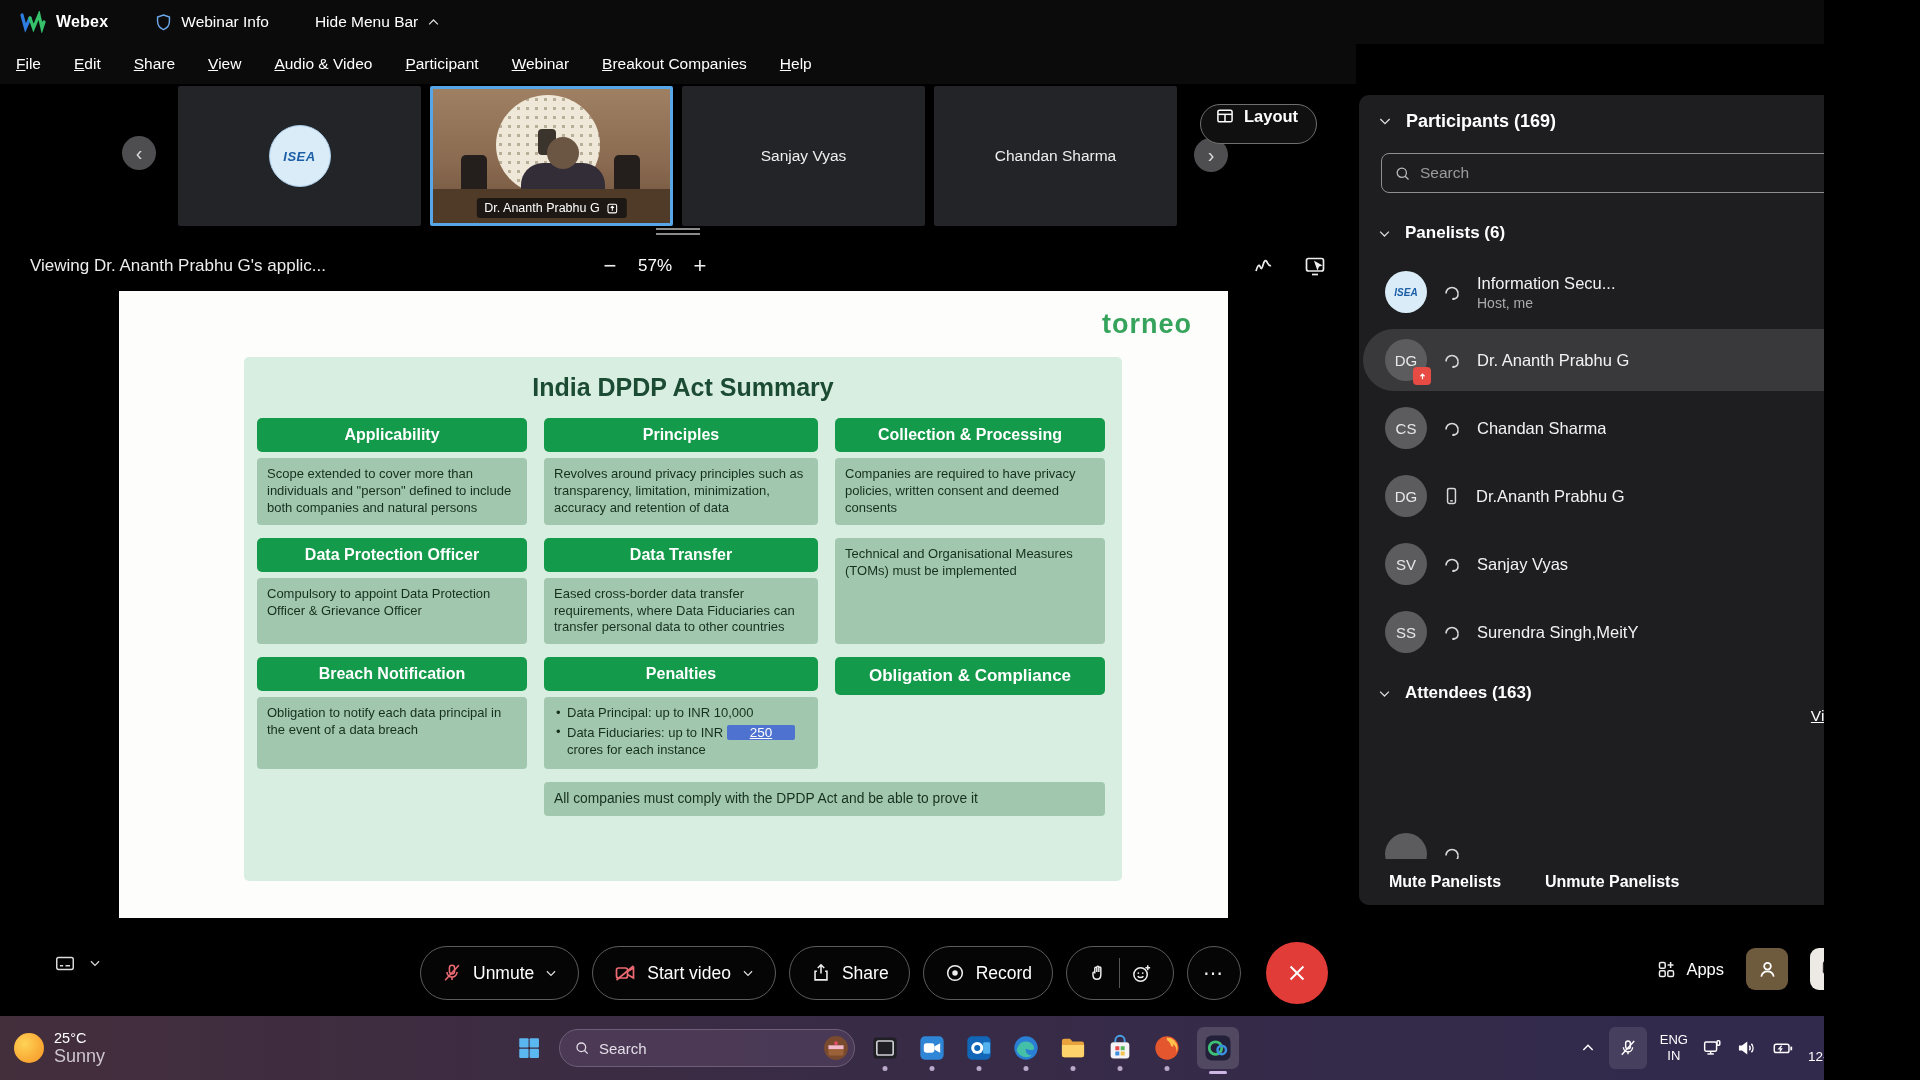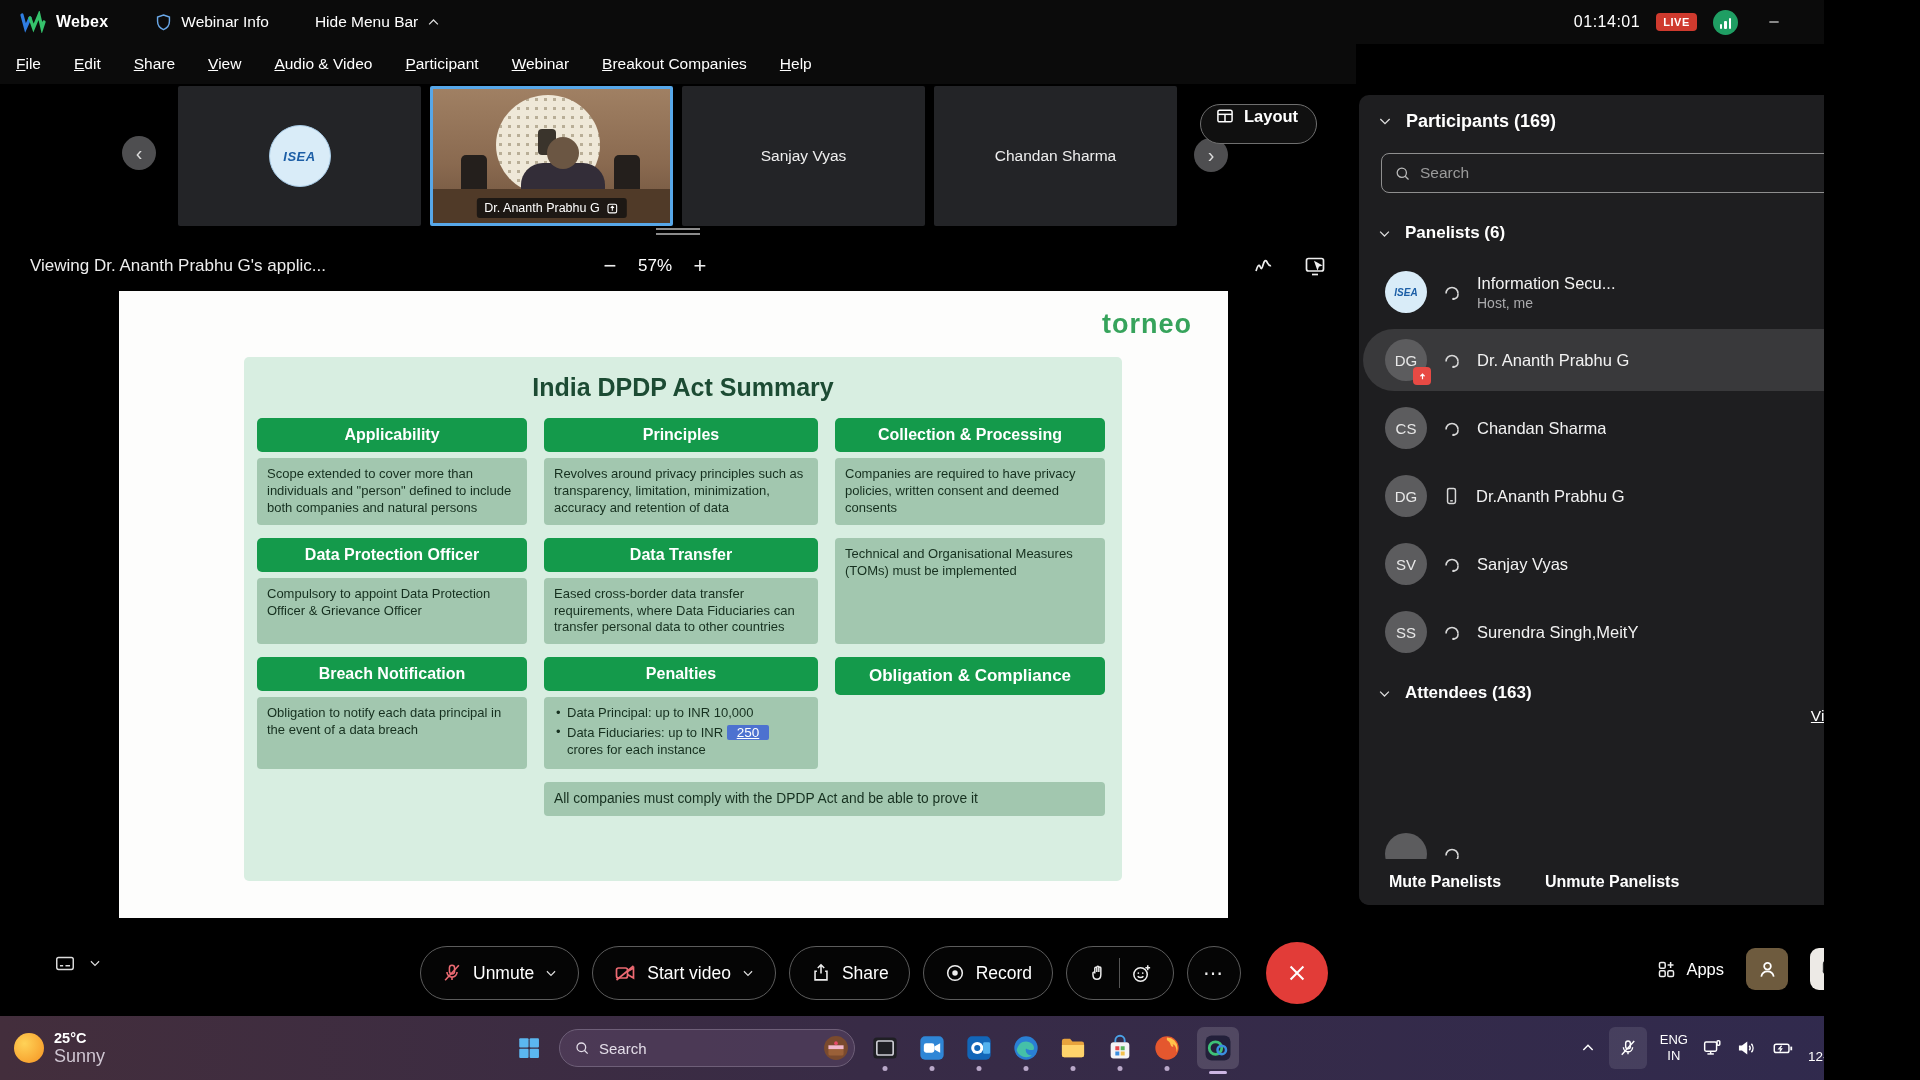--- a/index.html
+++ b/index.html
@@ -82,21 +82,21 @@
   .cards { position:absolute; left:13px; top:61px; display:grid;
     grid-template-columns:270px 274px 270px; column-gap:17px; row-gap:13px; }
   .card { display:flex; flex-direction:column; gap:6px; }
   .chead { height:34px; background:#149a4b; border-radius:5px; color:#fff; font-size:16px; font-weight:bold;
     display:flex; align-items:center; justify-content:center; }
   .cbody { flex:1; background:#a2c7af; border-radius:4px; padding:8px 10px; font-size:13px; line-height:1.3;
     color:#16301f; }
   .cbody ul { list-style:none; }
   .cbody li { position:relative; padding-left:13px; margin-bottom:2px; }
   .cbody li::before { content:"•"; position:absolute; left:2px; }
-  .hl { background:#4d72d0; color:#fff; padding:0 10px; border-radius:2px; font-size:13.5px;text-decoration:underline; }
+  .hl { background:#4d72d0; color:#fff; padding:0 23px; border-radius:2px; font-size:13.5px;text-decoration:underline; }
   .chead.solo { height:38px; font-size:17px; align-self:stretch; }
   .cbody.wide { grid-column:2 / 4; display:flex; align-items:center; font-size:13.8px; }
 
   
   .panel { position:absolute; left:1359px; top:95px; width:561px; height:810px; background:#1e1e20;
     border-radius:10px; overflow:hidden; }
   .p-head { display:flex; align-items:center; height:52px; padding:0 20px 0 18px; gap:13px; }
   .p-title { font-size:18px; font-weight:600; }
   .p-head .sp { margin-left:auto; display:flex; gap:24px; }
   .p-search-row { display:flex; align-items:center; padding:6px 18px 10px 22px; gap:14px; }
@@ -148,21 +148,21 @@
   .sqbtn { width:42px; height:42px; border-radius:9px; display:flex; align-items:center; justify-content:center; }
   .sq-people { background:#6e5b3e; }
   .sq-chat { background:#edeae6; }
 
   
   .taskbar { position:absolute; left:0; top:1016px; width:1920px; height:64px;
     background:linear-gradient(90deg,#432e3c 0%, #382b46 45%, #302a4e 100%);
     display:flex; align-items:center; }
   .weather { position:absolute; left:14px; display:flex; align-items:center; gap:10px; }
   .sun { width:30px; height:30px; border-radius:50%; background:radial-gradient(circle at 35% 35%, #ffd257, #f59322); }
-  .wtemp { font-size:14.5px; color:#fff;font-weight:bold; }
+  .wtemp { font-size:14.5px; color:#fff; }
   .wdesc { font-size:18px; color:#cfc6d2; }
   .tb-center { position:absolute; left:512px; display:flex; align-items:center; gap:13px; }
   .tsearch { width:296px; height:38px; border-radius:19px; background:rgba(90,70,100,.55);
     border:1px solid #6e5f78; display:flex; align-items:center; gap:9px; padding:0 5px 0 14px; }
   .tsearch span { flex:1; font-size:15px; color:#e3dde8; }
   .appicon { position:relative; width:34px; height:34px; display:flex; align-items:center; justify-content:center; }
   .appicon .dot { position:absolute; bottom:-6px; left:50%; transform:translateX(-50%);
     width:5px; height:5px; border-radius:50%; background:#b9a8c9; }
   .appicon.active { background:rgba(255,255,255,.14); border-radius:7px; width:42px; height:42px; }
   .appicon.active .bar { position:absolute; bottom:-5px; left:50%; transform:translateX(-50%);
@@ -197,45 +197,20 @@
       <span class="tb-label">Webinar Info</span>
     </div>
     <div class="tb-group">
       <span class="tb-label">Hide Menu Bar</span>
       <span>
         <svg width="15" height="15" viewBox="0 0 24 24" fill="none" stroke="#ddd" stroke-width="2">
             <path d="M5 15l7-7 7 7"></path>
           </svg>
       </span>
     </div>
-    <div class="tb-right">
-      <span class="tb-clock">01:14:01</span>
-      <span class="live">LIVE</span>
-      <span class="health">
-        <i style="height:5px"></i>
-          <i style="height:8px"></i>
-          <i style="height:11px"></i>
-      </span>
-      <span class="winbtn">
-        <svg width="16" height="16" viewBox="0 0 24 24" stroke="#ddd" stroke-width="1.8">
-            <line x1="5" y1="12" x2="19" y2="12"></line>
-          </svg>
-      </span>
-      <span class="winbtn">
-        <svg width="16" height="16" viewBox="0 0 24 24" fill="none" stroke="#ddd" stroke-width="1.8">
-          <rect x="5" y="8" width="11" height="11" rx="1"></rect>
-            <path d="M8.5 8V4.5H19.5V15.5H16"></path>
-        </svg>
-      </span>
-      <span class="winbtn">
-        <svg width="16" height="16" viewBox="0 0 24 24" stroke="#ddd" stroke-width="1.8">
-            <path d="M5 5l14 14M19 5L5 19"></path>
-          </svg>
-      </span>
-    </div>
   </header>
 
   <nav class="menubar">
     <span class="menu-item">File</span>
     <span class="menu-item">Edit</span>
     <span class="menu-item">Share</span>
     <span class="menu-item">View</span>
     <span class="menu-item">Audio &amp; Video</span>
     <span class="menu-item">Participant</span>
     <span class="menu-item">Webinar</span>

